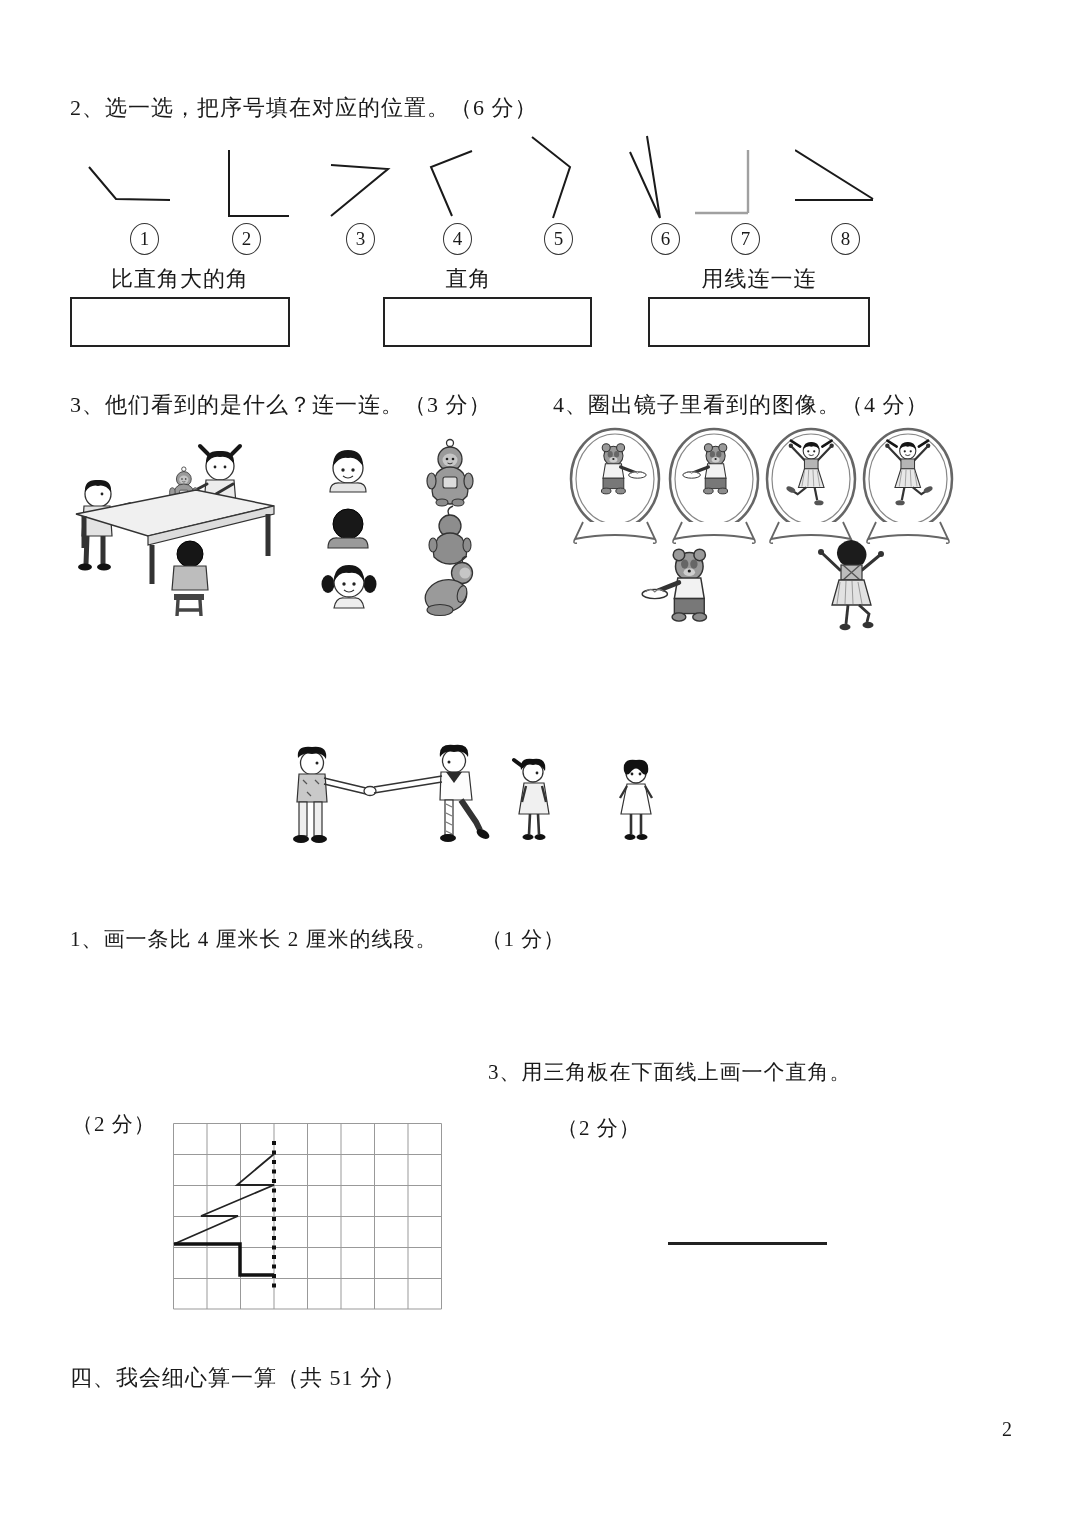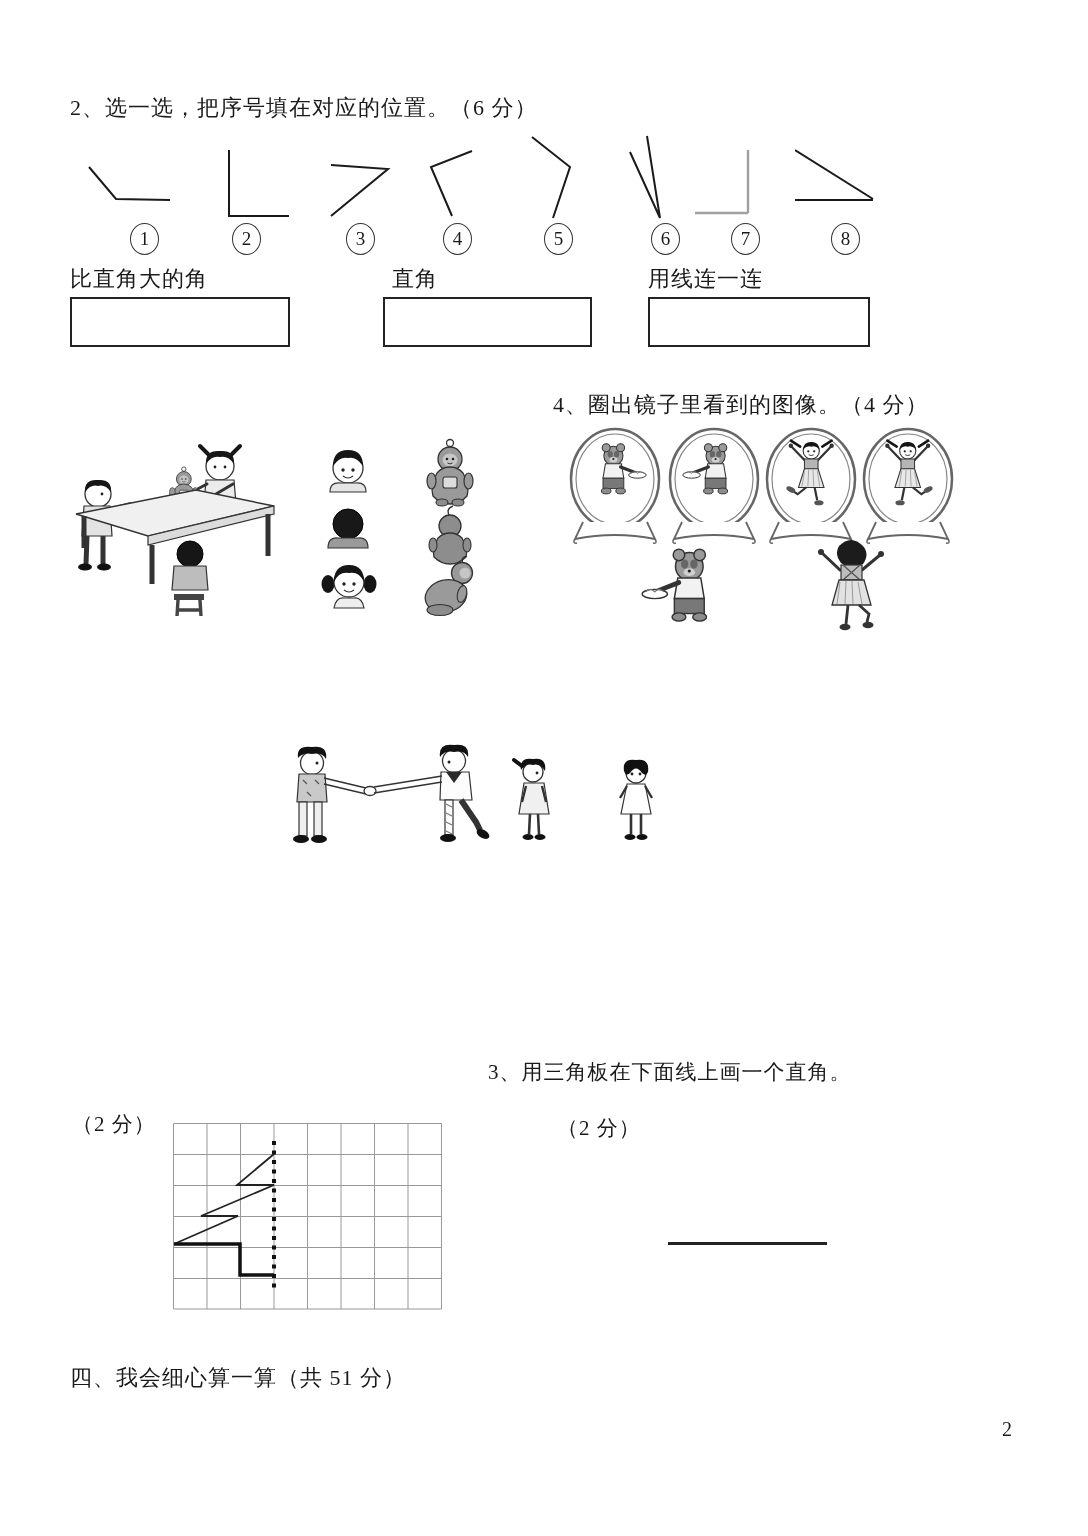--- a/index.html
+++ b/index.html
@@ -4,21 +4,21 @@
 <style>
   html,body{margin:0;padding:0;background:#fff;}
   .sheet{position:relative;width:1088px;height:1536px;background:#ffffff;overflow:hidden;
          font-family:"Liberation Serif","DejaVu Serif",serif;color:#1a1a1a;}
   .t{position:absolute;white-space:pre;letter-spacing:1px;}
   .fs22{font-size:22px;line-height:26px;}
   .fs21{font-size:21px;line-height:25px;}
   .abs{position:absolute;}
   .num{position:absolute;top:223px;width:27px;height:30px;border:1.5px solid #333;border-radius:50%;
        display:flex;align-items:center;justify-content:center;font-size:19px;}
-  .cat{position:absolute;top:264px;font-size:22px;letter-spacing:1px;}
+  .cat{position:absolute;top:264px;text-align:center;font-size:22px;letter-spacing:1px;}
   .abox{position:absolute;top:297px;height:46px;border:2px solid #222;background:#fff;}
   .baseline{position:absolute;background:#222;}
   .pagenum{position:absolute;font-size:20px;}
   svg{display:block;}
 </style>
 </head>
 <body>
 
 <div class="sheet">
 
@@ -142,27 +142,28 @@
   <span class="num" style="left:130px">1</span>
   <span class="num" style="left:232px">2</span>
   <span class="num" style="left:346px">3</span>
   <span class="num" style="left:443px">4</span>
   <span class="num" style="left:544px">5</span>
   <span class="num" style="left:651px">6</span>
   <span class="num" style="left:731px">7</span>
   <span class="num" style="left:831px">8</span>
 
   <div class="cat" style="left:70px;width:220px">比直角大的角</div>
-  <div class="cat" style="left:392px;width:209px">直角</div>
+  <div class="cat" style="left:364px;width:209px">直角</div>
   <div class="cat" style="left:648px;width:222px">用线连一连</div>
 
   <div class="abox" style="left:70px;width:216px"></div>
   <div class="abox" style="left:383px;width:205px"></div>
   <div class="abox" style="left:648px;width:218px"></div>
 
+  <div class="t fs22" style="left:70px;top:392px">3、他们看到的是什么？连一连。（3 分）</div>
   <div class="t fs22" style="left:553px;top:392px">4、圈出镜子里看到的图像。（4 分）</div>
 
   <svg class="abs" style="left:68px;top:432px" width="220" height="200">
     <g>
       <circle cx="30" cy="62" r="13" fill="#fff" stroke="#333" stroke-width="1.3"></circle>
       <path d="M17,60 Q16,47 30,48 Q44,47 43,60 Q37,52 30,54 Q23,52 17,60 Z" fill="#161616"></path>
       <circle cx="34" cy="62" r="1.4" fill="#222"></circle>
       <path d="M16,74 L42,74 L44,104 L14,104 Z" fill="#e3e3e3" stroke="#333" stroke-width="1.2"></path>
       <path d="M40,78 L62,72" stroke="#333" stroke-width="3.4" stroke-linecap="round"></path>
       <path d="M19,104 L18,132 M35,104 L35,132" stroke="#333" stroke-width="5"></path>
@@ -305,20 +306,21 @@
       <circle cx="36" cy="16" r="1.4" fill="#222"></circle>
         <circle cx="44" cy="16" r="1.4" fill="#222"></circle>
       <path d="M31,26 L49,26 L55,56 L25,56 Z" fill="#fff" stroke="#333" stroke-width="1.2"></path>
       <path d="M31,28 L24,40 M49,28 L56,40" stroke="#333" stroke-width="2.4"></path>
       <path d="M35,56 L35,76 M45,56 L45,76" stroke="#333" stroke-width="2.6"></path>
       <ellipse cx="34" cy="79" rx="5.5" ry="3" fill="#111"></ellipse>
         <ellipse cx="46" cy="79" rx="5.5" ry="3" fill="#111"></ellipse>
     </g>
   </svg>
 
+  <div class="t fs21" style="left:70px;top:927px">1、画一条比 4 厘米长 2 厘米的线段。　　（1 分）</div>
   <div class="t fs21" style="left:488px;top:1060px">3、用三角板在下面线上画一个直角。</div>
   <div class="t fs21" style="left:72px;top:1112px">（2 分）</div>
   <div class="t fs21" style="left:557px;top:1116px">（2 分）</div>
 
   <svg class="abs" style="left:173px;top:1123px" width="269" height="187">
     <g stroke="#999" stroke-width="1">
       <path d="M0.5,0.5 H268.5 M0.5,31.5 H268.5 M0.5,62.5 H268.5 M0.5,93.5 H268.5 M0.5,124.5 H268.5 M0.5,155.5 H268.5 M0.5,186 H268.5"></path>
       <path d="M0.5,0.5 V186 M34,0.5 V186 M67.5,0.5 V186 M101,0.5 V186 M134.5,0.5 V186 M168,0.5 V186 M201.5,0.5 V186 M235,0.5 V186 M268.5,0.5 V186"></path>
     </g>
     <line x1="101" y1="18" x2="101" y2="166" stroke="#111" stroke-width="4" stroke-dasharray="4 5.5"></line>

